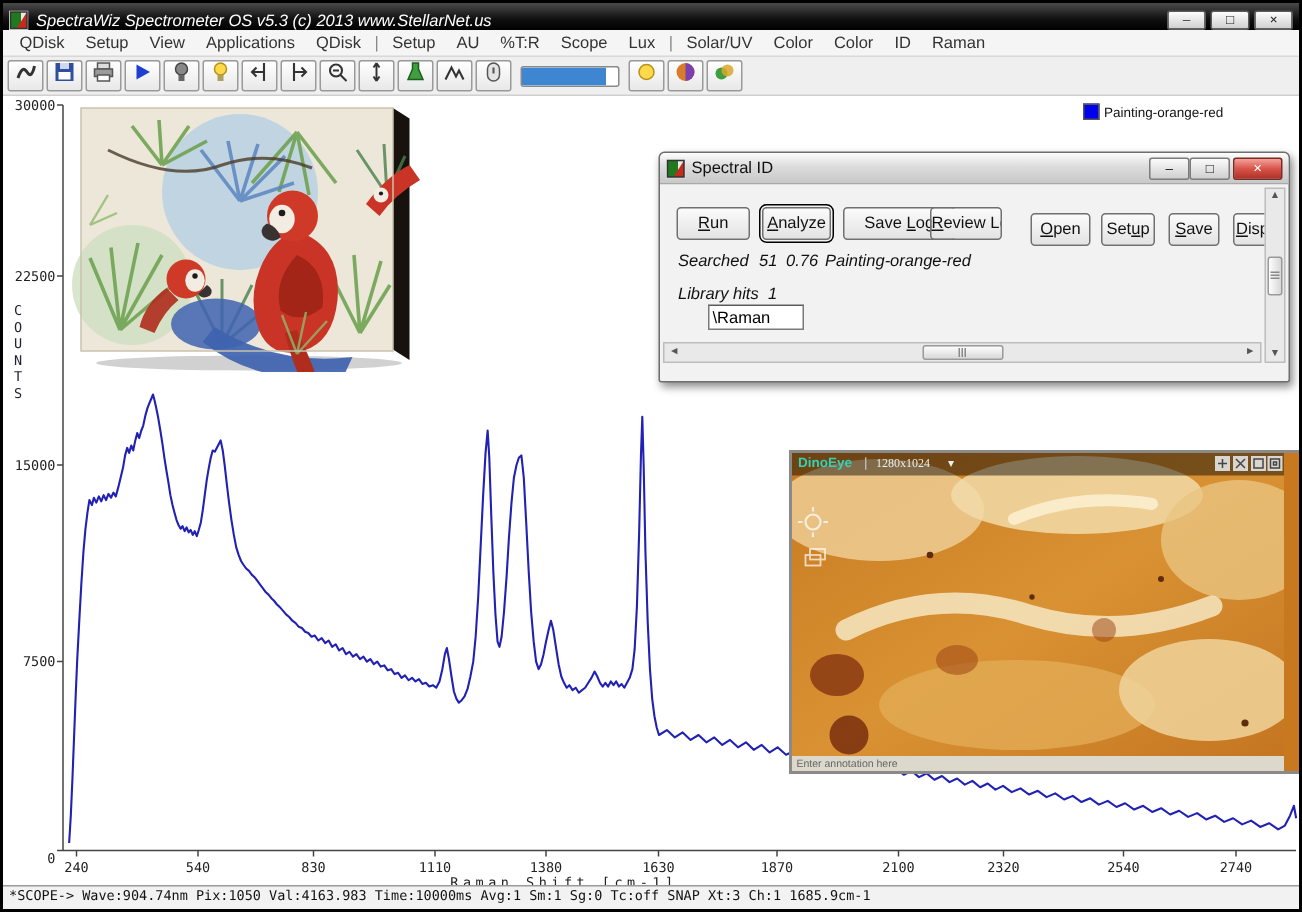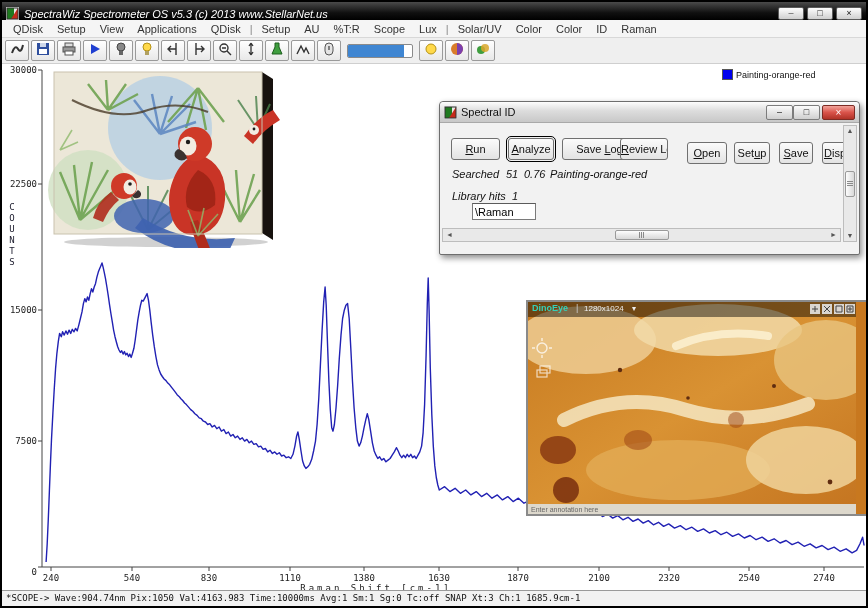--- a/index.html
+++ b/index.html
@@ -403,21 +403,21 @@
           <path d="M14 39 v-3 M14 53 v3 M7 46 h-3 M21 46 h3" stroke="#fff" stroke-width="1.4"></path>
         </g>
         <g opacity="0.7">
           <rect x="9" y="68" width="10" height="7" fill="none" stroke="#fff" stroke-width="1.2"></rect>
           <rect x="12" y="64" width="10" height="7" fill="none" stroke="#fff" stroke-width="1.2"></rect>
         </g>
         <rect x="0" y="202" width="328" height="10" fill="#ddd8cc"></rect>
       </svg>
       <div style="position:absolute;left:4px;top:1px;font-size:9px;font-weight:bold;color:#35d0b8;">DinoEye</div>
       <div style="position:absolute;left:48px;top:1px;font-size:9px;color:#ccc;">|</div>
-      <div style="position:absolute;left:56px;top:2px;font-size:8px;color:#eee;">1280x1024</div>
+      <div style="position:absolute;left:56px;top:2px;font-size:8px;color:#eee;font-family:Liberation Serif, serif;">1280x1024</div>
       <div style="position:absolute;left:104px;top:2px;font-size:8px;color:#eee;">▾</div>
       <div style="position:absolute;left:3px;bottom:1px;font-size:7px;color:#666;">Enter annotation here</div>
     </div>
   </div>
 
   <div class="statusbar">*SCOPE-&gt;   Wave:904.74nm Pix:1050 Val:4163.983 Time:10000ms Avg:1 Sm:1 Sg:0 Tc:off SNAP Xt:3 Ch:1    1685.9cm-1</div>
 
 </div>
 
 </body></html>

